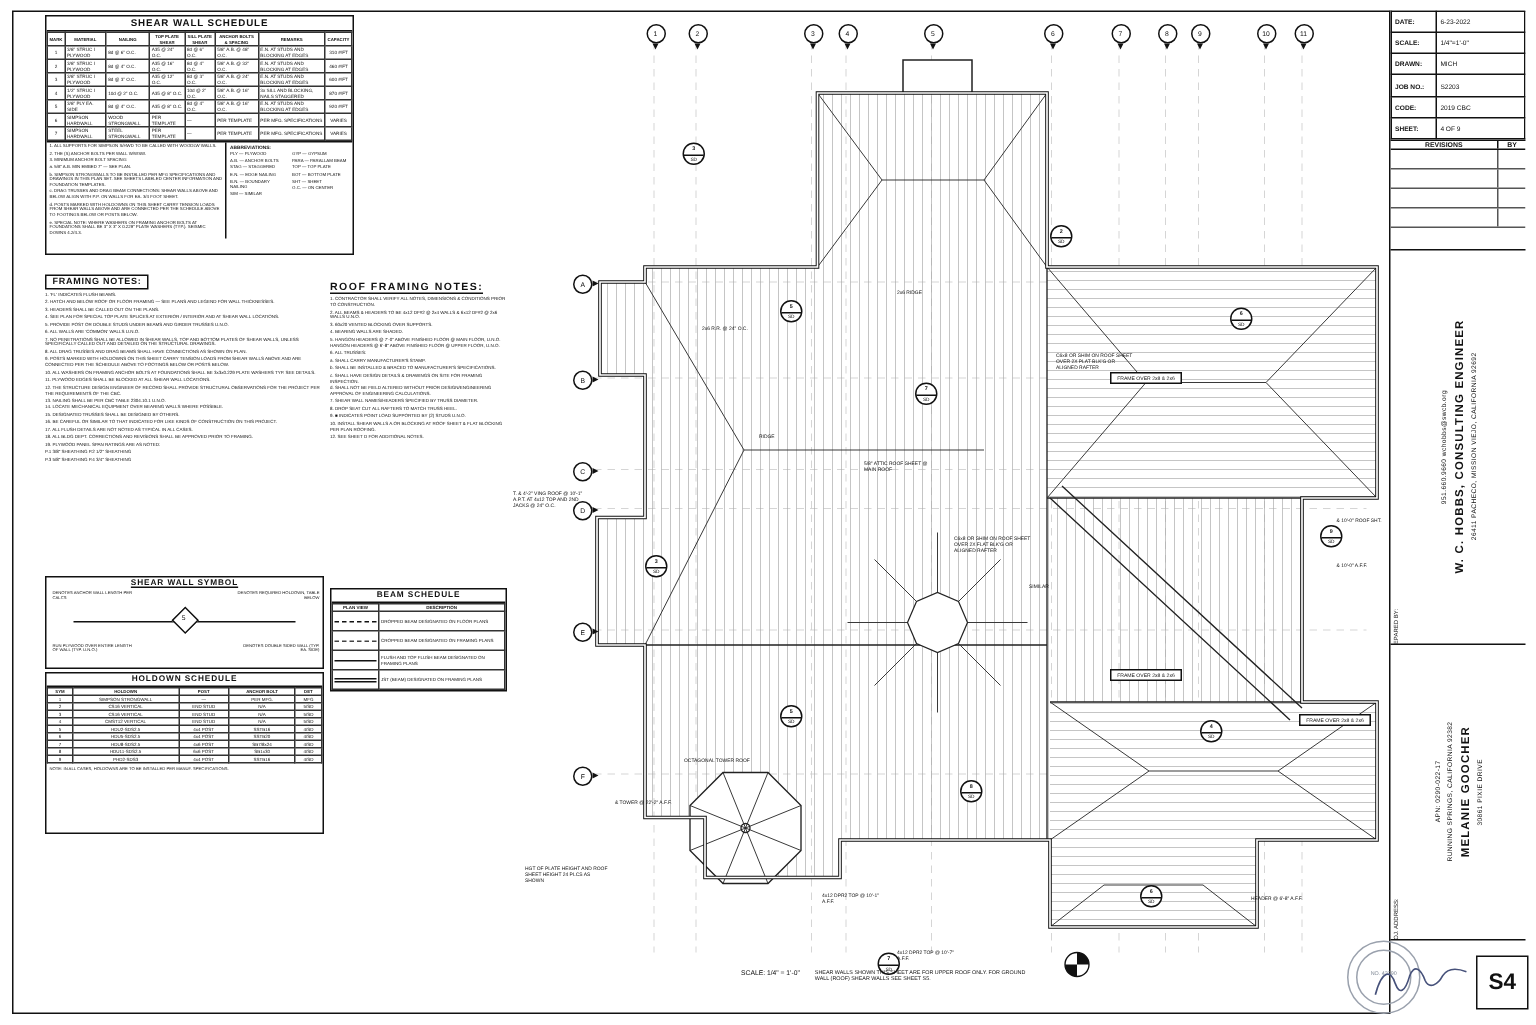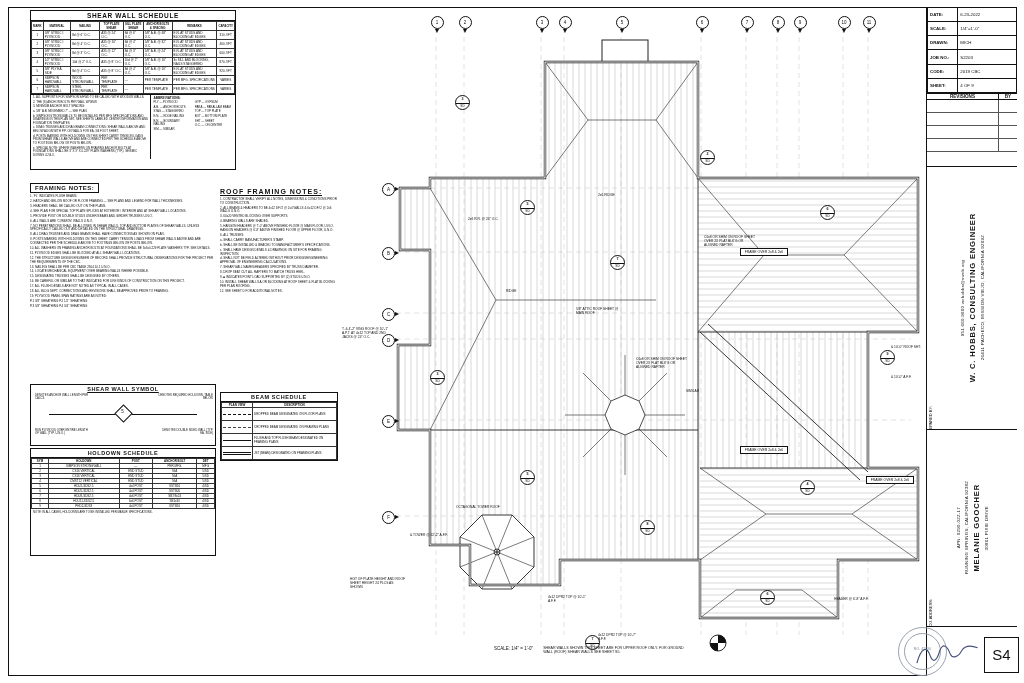--- a/index.html
+++ b/index.html
@@ -94,21 +94,21 @@
   .vtxt{writing-mode:vertical-rl;transform:rotate(180deg);white-space:nowrap;}
   .tb-eng{height:262px;} .tb-cli{height:196px;}
   .v-label{font-size:4px;position:absolute;left:1px;top:6px;bottom:auto;height:100%;}
   .v-name{font-size:7.6px;font-weight:bold;letter-spacing:.8px;}
   .v-sub{font-size:4.4px;letter-spacing:.3px;}
   .tb-bot{height:49px;border-bottom:none;}
   .stamp{position:absolute;left:898px;top:627px;width:47px;height:47px;border:1px solid #9aa1ad;border-radius:50%;color:#7e8794;}
   .stamp::before{content:"";position:absolute;inset:5px;border:.8px solid #9aa1ad;border-radius:50%;}
   .stamp span{position:absolute;left:0;right:0;top:19px;text-align:center;font-size:3.6px;}
   .sig{position:absolute;left:912px;top:638px;width:70px;height:30px;transform:rotate(-6deg);}
-  .sheetid{position:absolute;left:984px;top:637px;width:33px;height:34px;border:1.8px solid #111;background:#fff;text-align:center;font-size:15px;font-weight:normal;line-height:34px;}
+  .sheetid{position:absolute;left:984px;top:637px;width:33px;height:34px;border:1.8px solid #111;background:#fff;text-align:center;font-size:15px;font-weight:bold;line-height:34px;}
 </style>
 </head>
 <body>
 
 <div class="frame"></div>
 
 <div class="box sws">
   <div class="ttl">SHEAR WALL SCHEDULE</div>
   <table>
     <thead>

